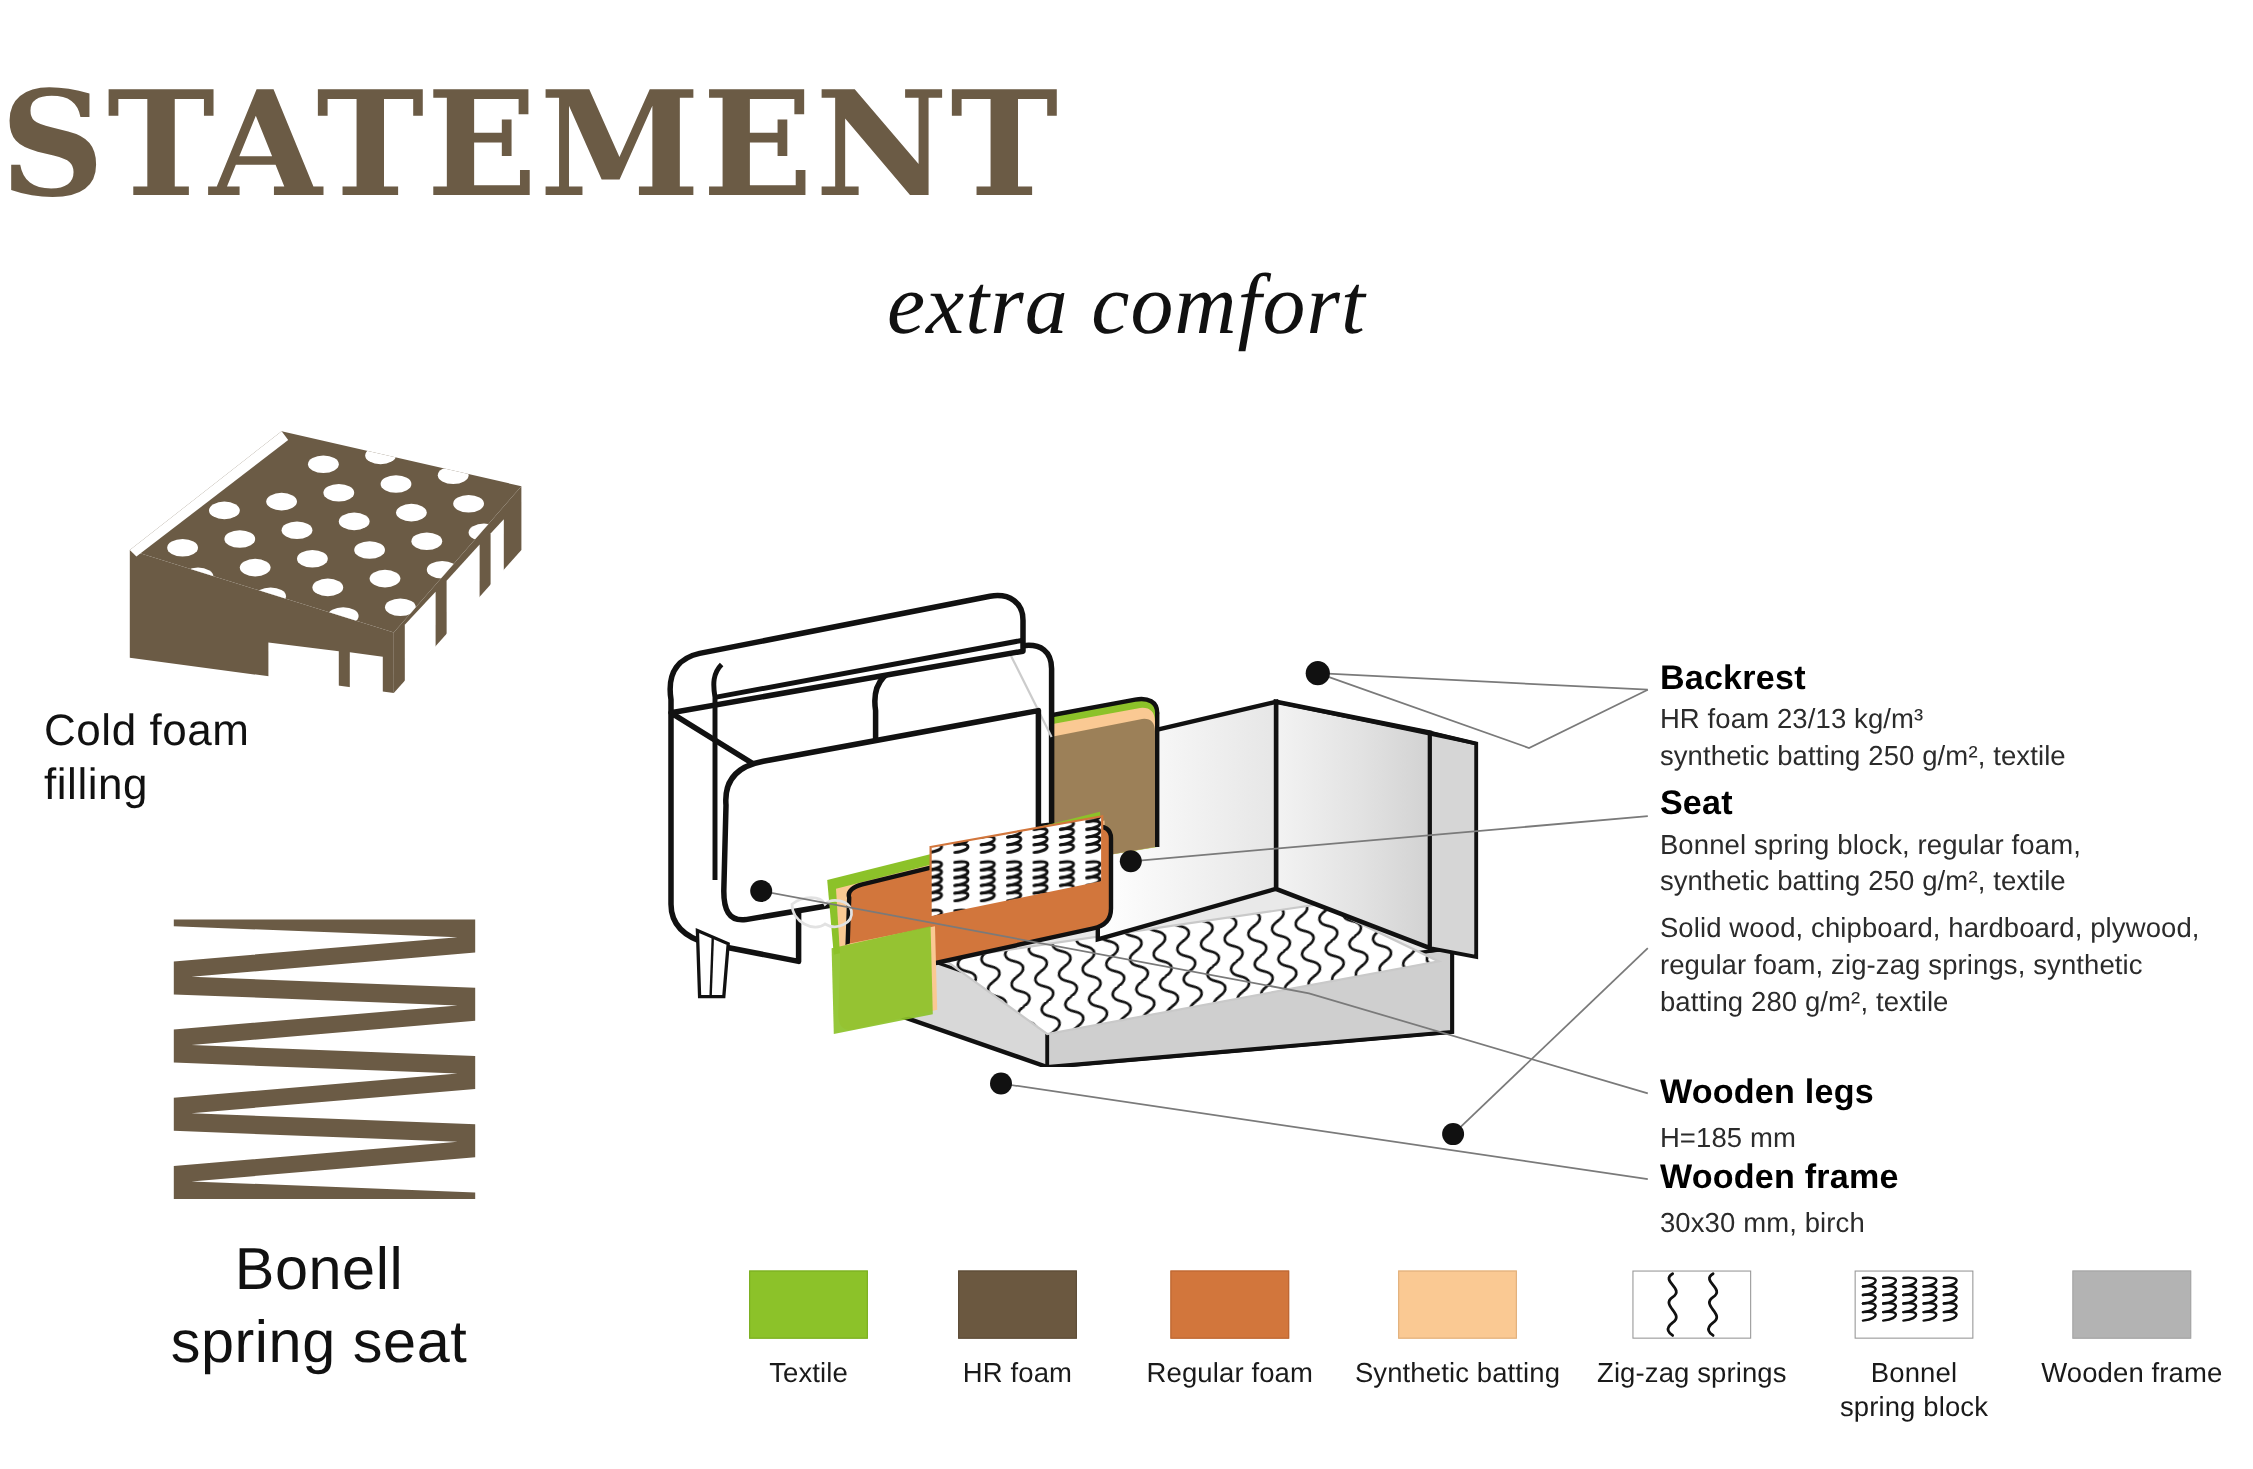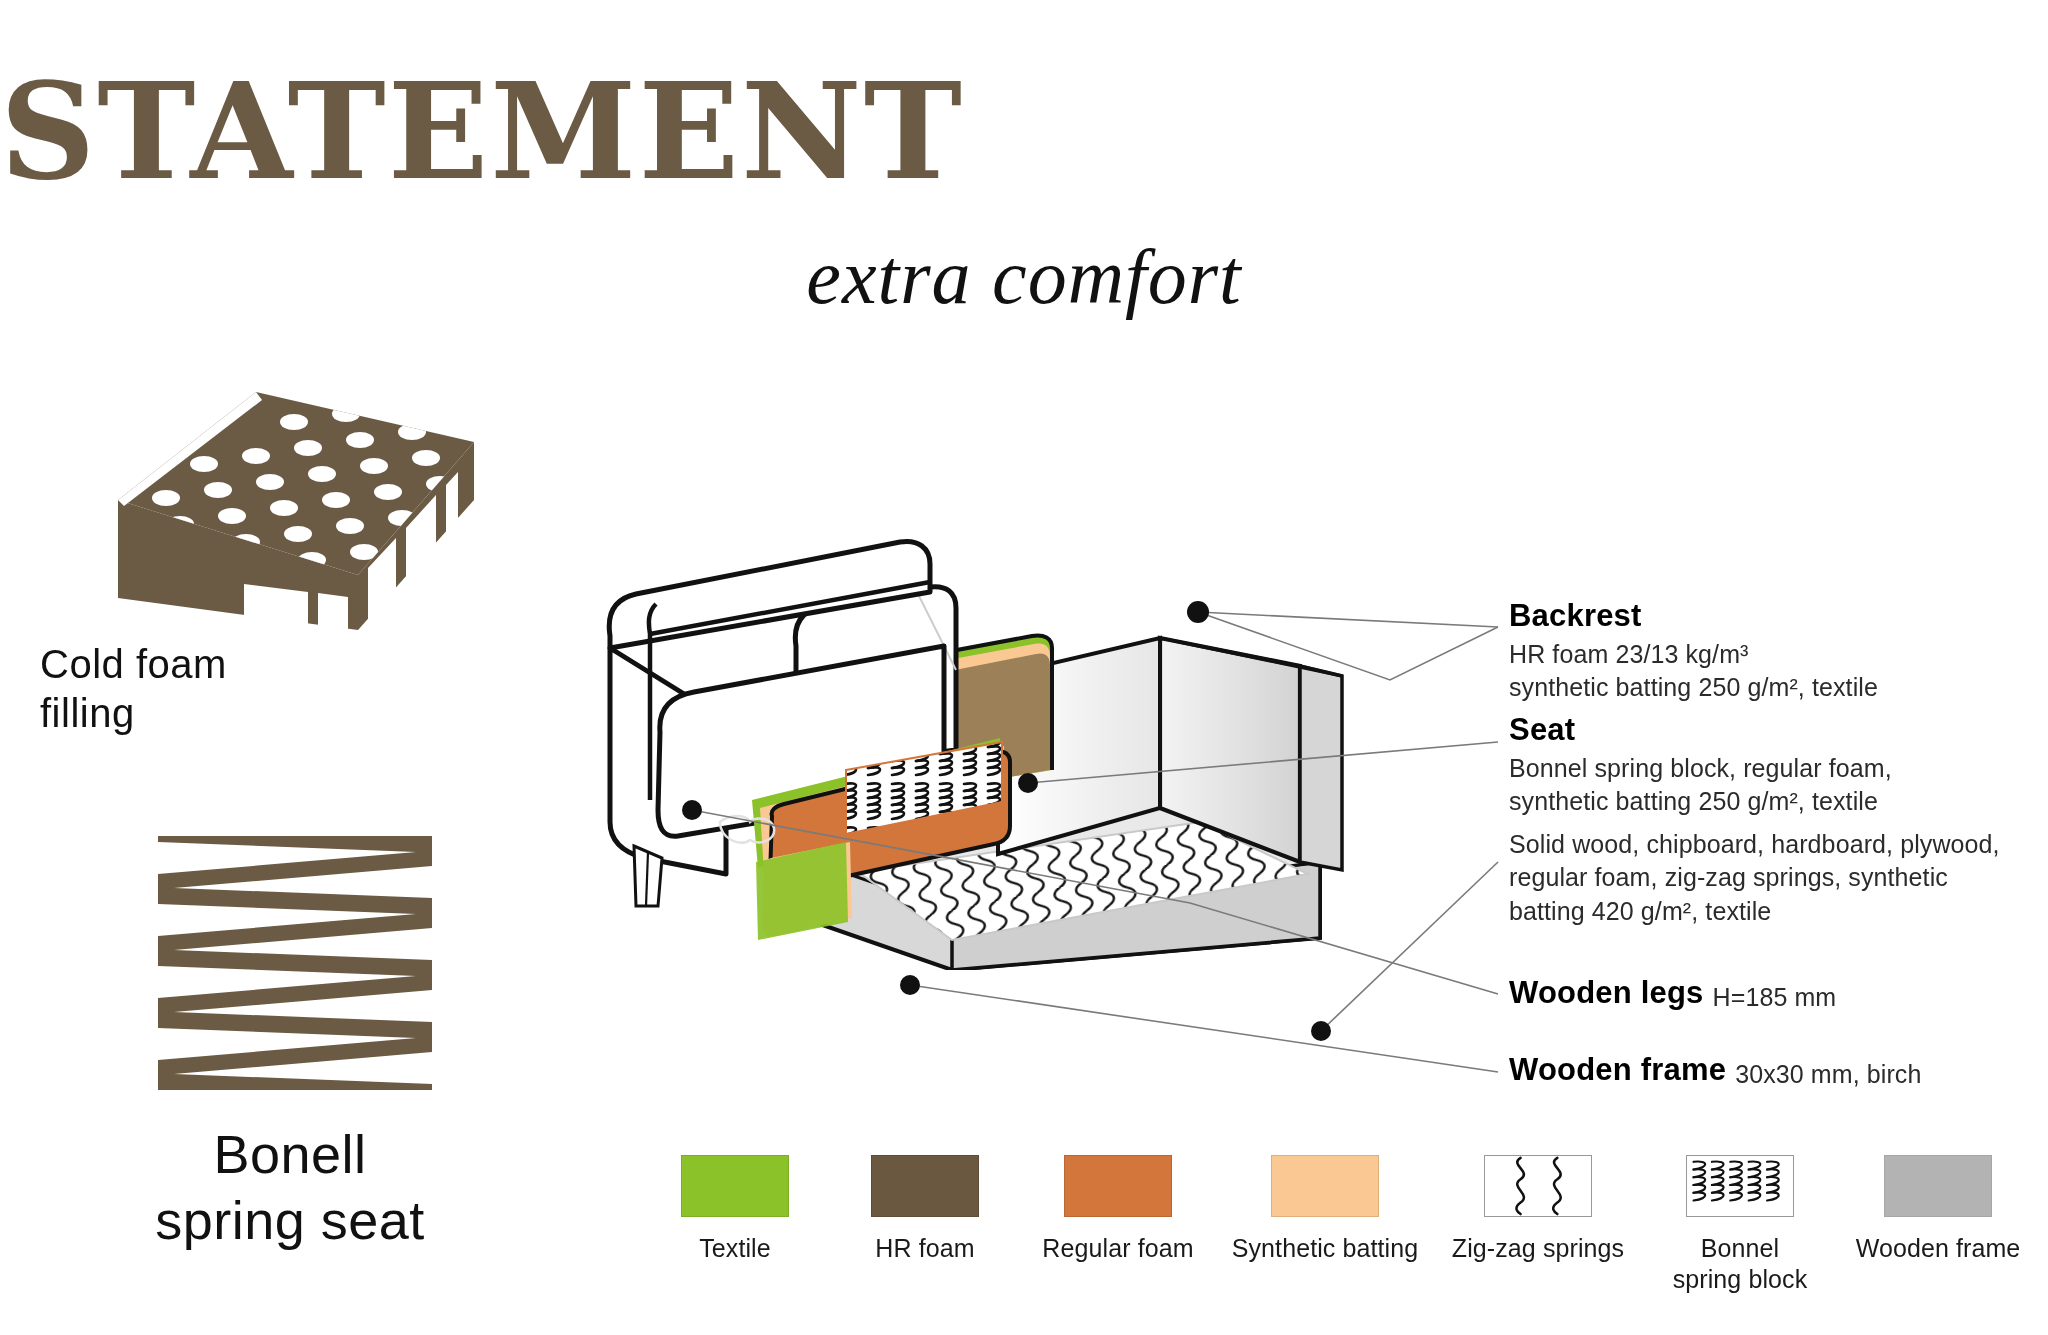--- a/index.html
+++ b/index.html
@@ -40,21 +40,21 @@
 
   
   .callout{left:1509px;color:#1a1a1a;}
   .callout .ttl{
     font-size:31px;font-weight:700;line-height:1.18;letter-spacing:.2px;color:#000;
   }
   .callout .body{
     font-size:25px;font-weight:400;line-height:1.33;letter-spacing:.1px;color:#2b2b2b;
     margin-top:3px;
   }
-  .inline-row{display:flex;align-items:flex-end;gap:9px;}
+  .inline-row{display:flex;align-items:flex-start;gap:9px;flex-direction:column;}
   .inline-row .sub{font-size:25px;font-weight:400;color:#2b2b2b;letter-spacing:.1px;}
 
   #callout-backrest{top:598px;}
   #callout-seat{top:712px;}
   #callout-frame{top:825px;}
   #callout-legs{top:975px;}
   #callout-wframe{top:1052px;}
 
   
   #leaders{left:0;top:0;width:2048px;height:1335px;pointer-events:none;}
@@ -306,21 +306,21 @@
   <div class="body">
     <div>Bonnel spring block, regular foam,</div>
     <div>synthetic batting 250 g/m², textile</div>
   </div>
 </div>
 
 <div class="abs callout" id="callout-frame">
   <div class="body">
     <div>Solid wood, chipboard, hardboard, plywood,</div>
     <div>regular foam, zig-zag springs, synthetic</div>
-    <div>batting 420 g/m², textile</div>
+    <div>batting 280 g/m², textile</div>
   </div>
 </div>
 
 <div class="abs callout" id="callout-legs">
   <div class="inline-row">
     <span class="ttl">Wooden legs</span>
     <span class="sub">H=185 mm</span>
   </div>
 </div>
 

